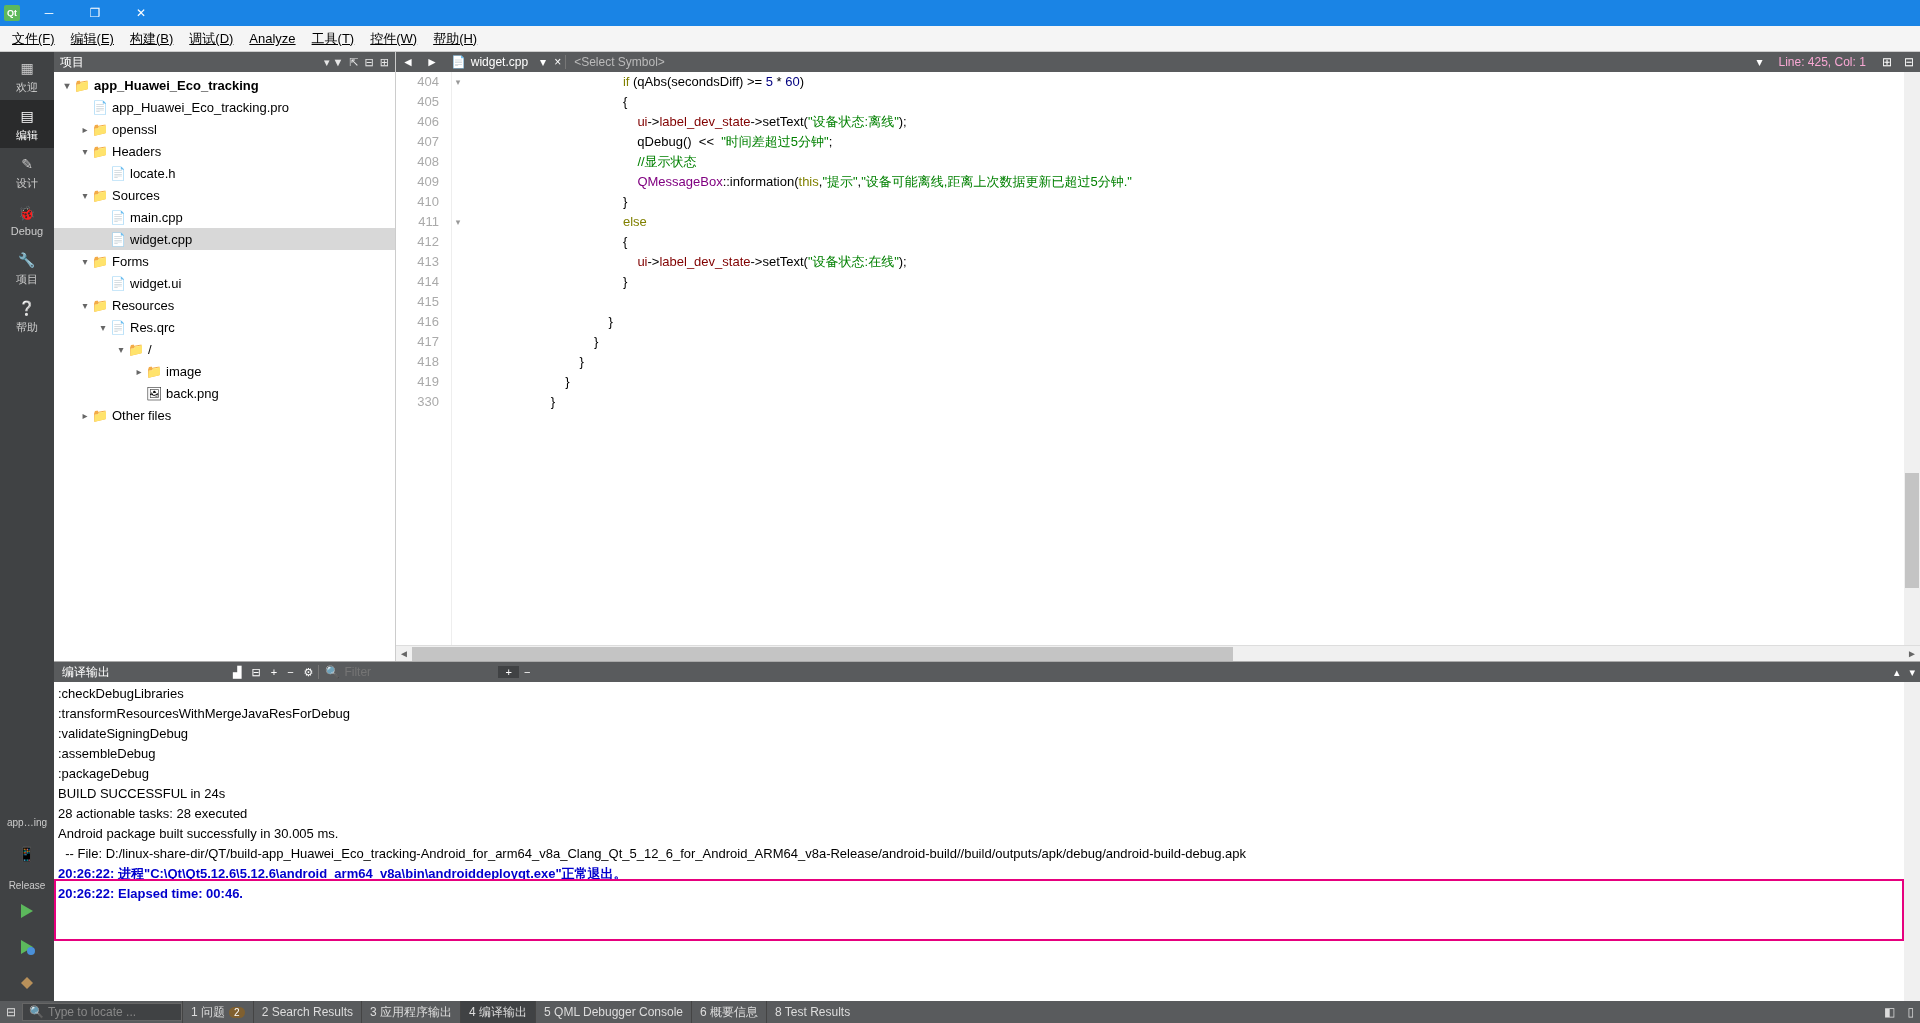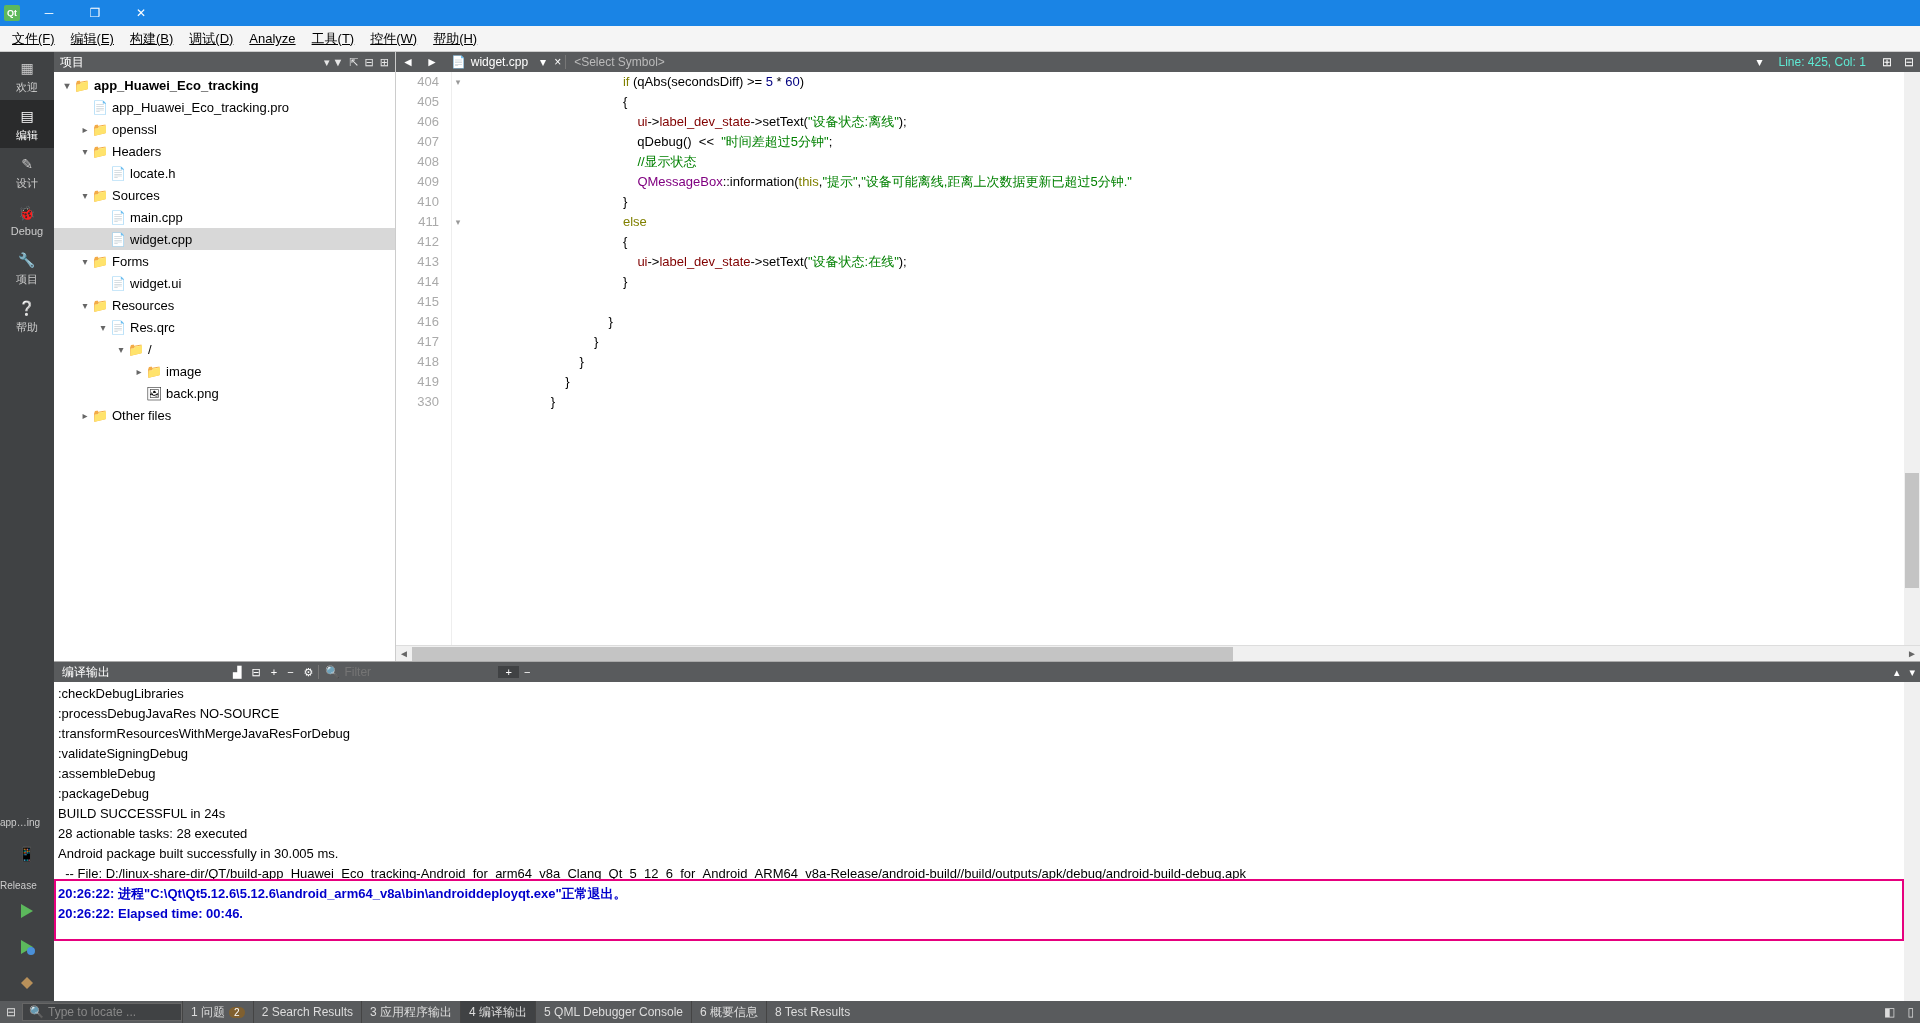--- a/index.html
+++ b/index.html
@@ -18,21 +18,21 @@
 
 .main { flex: 1; display: flex; overflow: hidden; }
 
 
 .modebar { width: 54px; background: #404244; color: #ccc; display: flex; flex-direction: column; font-size: 11px; }
 .modebar .mode { height: 48px; display: flex; flex-direction: column; align-items: center; justify-content: center; cursor: pointer; gap: 2px; }
 .modebar .mode.active { background: #2a2b2c; color: #fff; }
 .modebar .mode .mode-icon { width: 20px; height: 20px; display: flex; align-items: center; justify-content: center; font-size: 14px; }
 .modebar .spacer { flex: 1; }
 .modebar .run-btn { height: 36px; display: flex; align-items: center; justify-content: center; cursor: pointer; }
-.modebar .bottom-label { font-size: 10px; padding: 2px 0; }
+.modebar .bottom-label { font-size: 10px; text-align: center; padding: 2px 0; }
 
 
 .center { flex: 1; display: flex; flex-direction: column; overflow: hidden; }
 
 
 .panel-header { height: 20px; background: #595b5d; color: #fff; display: flex; align-items: center; padding: 0 6px; font-size: 12px; gap: 6px; }
 .panel-header .flex { flex: 1; }
 .panel-header .hdr-icon { cursor: pointer; opacity: 0.85; font-size: 11px; }
 
 
@@ -48,21 +48,21 @@
 .tree-row .expander { width: 14px; text-align: center; color: #666; font-size: 10px; }
 .tree-row .file-icon { width: 16px; margin-right: 4px; text-align: center; }
 
 
 .editor-area { flex: 1; display: flex; flex-direction: column; overflow: hidden; }
 .editor-tabs { height: 20px; background: #595b5d; color: #fff; display: flex; align-items: center; font-size: 12px; }
 .editor-tabs .nav { padding: 0 6px; cursor: pointer; }
 .editor-tabs .tab-file { display: flex; align-items: center; gap: 4px; padding: 0 8px; }
 .editor-tabs .symbol { border-left: 1px solid #777; padding: 0 8px; color: #bbb; }
 .editor-tabs .flex { flex: 1; }
-.editor-tabs .pos { padding: 0 10px; color: #5eead4; }
+.editor-tabs .pos { padding: 0 10px; color: #f9a8d4; }
 .editor-tabs .close-x { cursor: pointer; padding: 0 4px; }
 
 .editor-body { flex: 1; display: flex; overflow: hidden; font-family: Consolas, monospace; font-size: 13px; position: relative; }
 .gutter { width: 56px; background: #fff; color: #aaa; text-align: right; padding-right: 12px; border-right: 1px solid #eee; }
 .gutter .ln { height: 20px; line-height: 20px; }
 .fold-col { width: 12px; }
 .fold-col .fold { height: 20px; display: flex; align-items: center; justify-content: center; color: #999; font-size: 9px; }
 .code { flex: 1; overflow: auto; white-space: pre; }
 .code .cl { height: 20px; line-height: 20px; }
 .code-hscroll { height: 16px; background: #f0f0f0; border-top: 1px solid #ddd; display: flex; align-items: center; }
@@ -377,21 +377,20 @@
         </span>
         <span class="hicon" style="background:#404244;padding:0 7px">+</span>
         <span class="hicon">−</span>
         <span class="flex"></span>
         <span class="hicon">▴</span>
         <span class="hicon">▾</span>
       </div>
       <div class="out-wrap">
         <div class="out-body" id="outbody">
           <div class="ol ">:checkDebugLibraries</div>
-            <div class="ol ">:processDebugJavaRes NO-SOURCE</div>
             <div class="ol ">:transformResourcesWithMergeJavaResForDebug</div>
             <div class="ol ">:validateSigningDebug</div>
             <div class="ol ">:assembleDebug</div>
             <div class="ol ">:packageDebug</div>
             <div class="ol "></div>
             <div class="ol ">BUILD SUCCESSFUL in 24s</div>
             <div class="ol ">28 actionable tasks: 28 executed</div>
             <div class="ol ">Android package built successfully in 30.005 ms.</div>
             <div class="ol ">  -- File: D:/linux-share-dir/QT/build-app_Huawei_Eco_tracking-Android_for_arm64_v8a_Clang_Qt_5_12_6_for_Android_ARM64_v8a-Release/android-build//build/outputs/apk/debug/android-build-debug.apk</div>
             <div class="ol blue">20:26:22: 进程"C:\Qt\Qt5.12.6\5.12.6\android_arm64_v8a\bin\androiddeployqt.exe"正常退出。</div>

